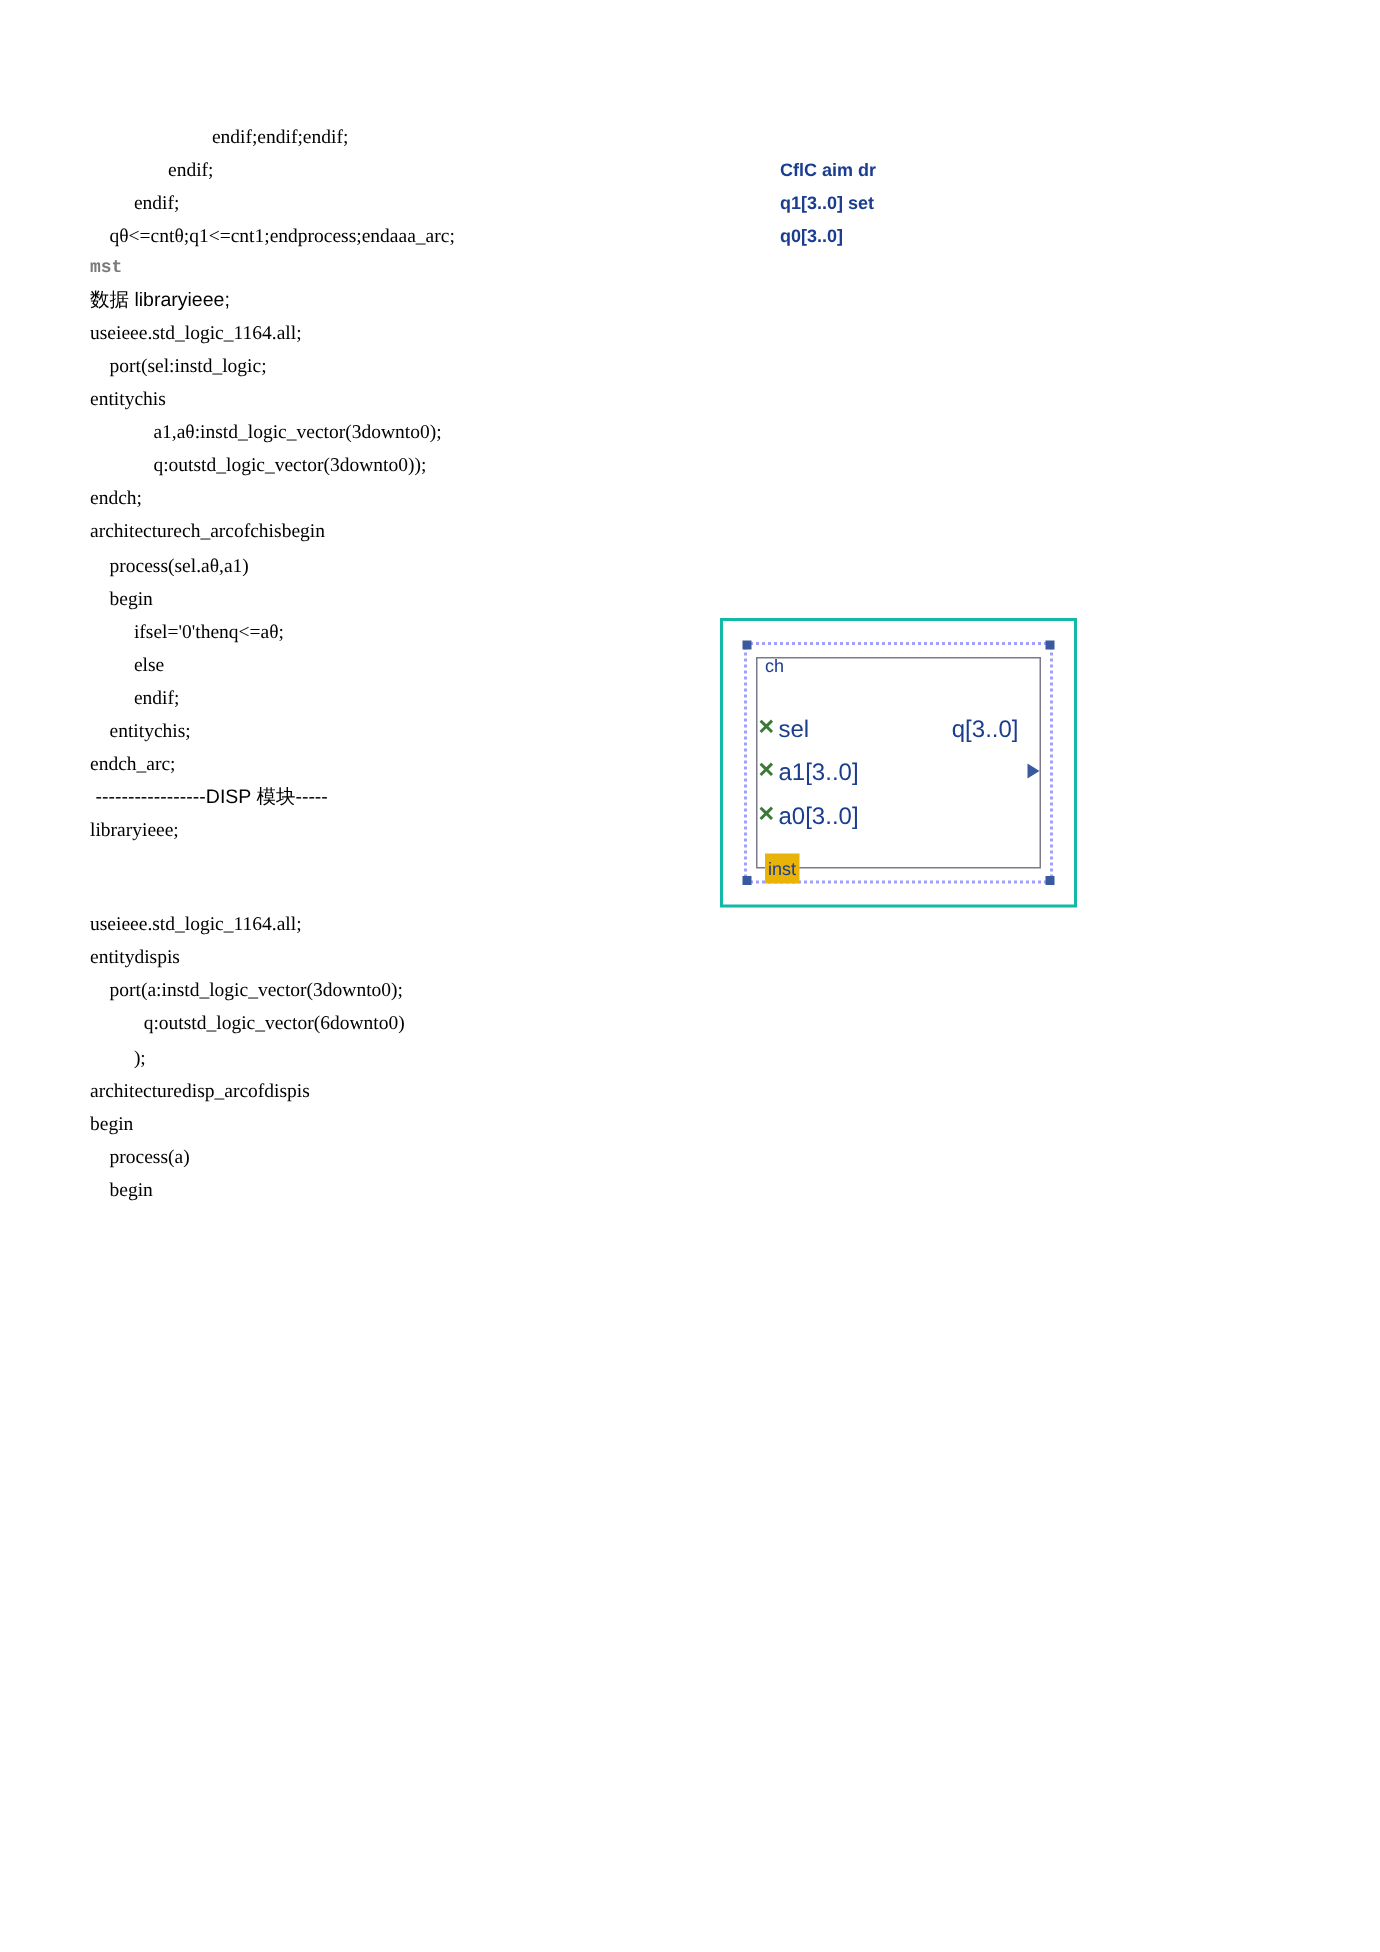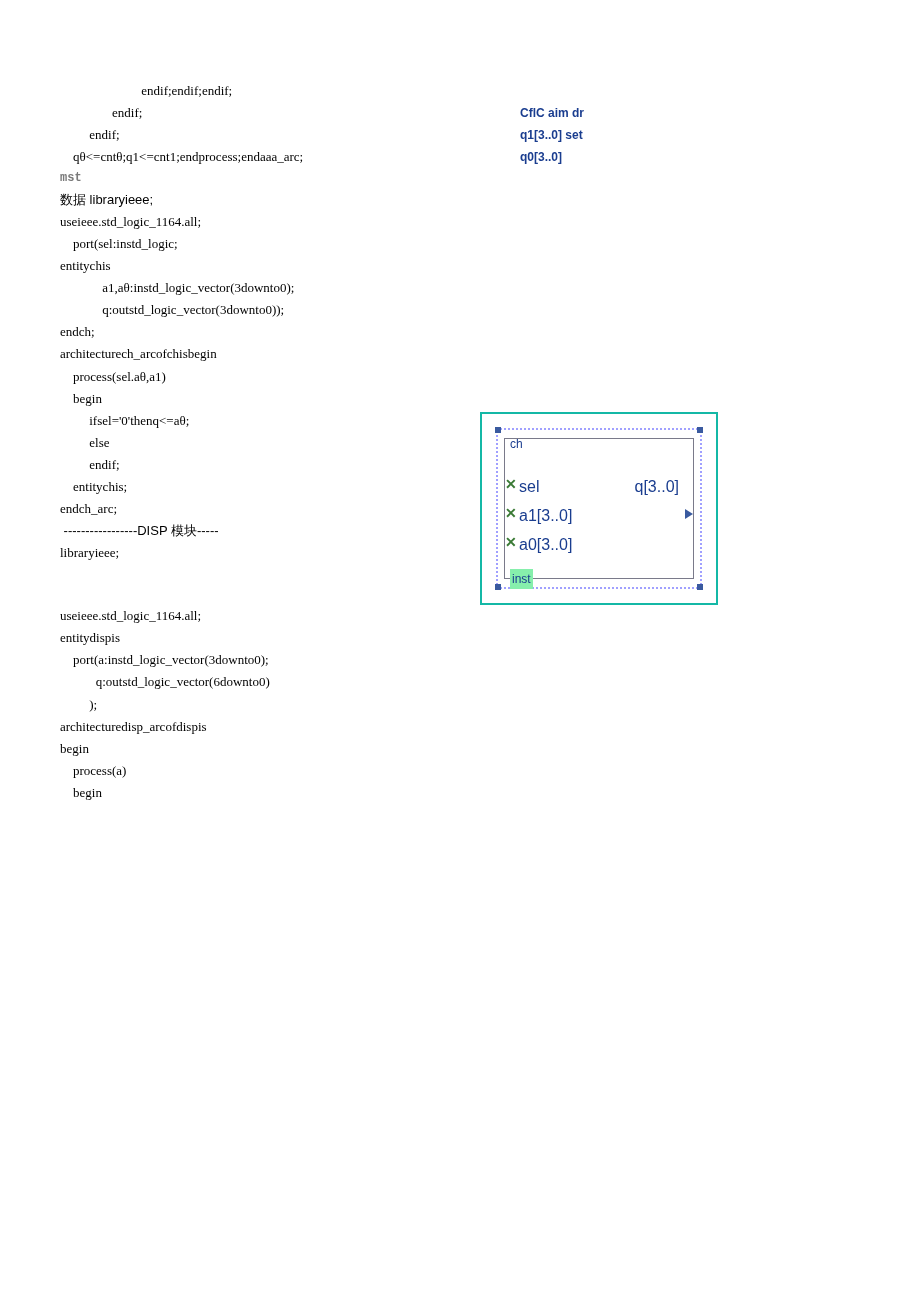--- a/index.html
+++ b/index.html
@@ -77,21 +77,21 @@
     font-family: Arial, sans-serif;
     font-size: 12px;
   }
   .diagram-inst {
     position: absolute;
     bottom: -2px;
     left: 12px;
     color: #1a3d8f;
     font-family: Arial, sans-serif;
     font-size: 12px;
-    background: #86efac;
+    background: #eab308;
     padding: 0 2px;
   }
   .port-row {
     display: flex;
     justify-content: space-between;
     align-items: center;
     margin: 2px 0;
   }
   .port-label {
     color: #1a3d8f;

